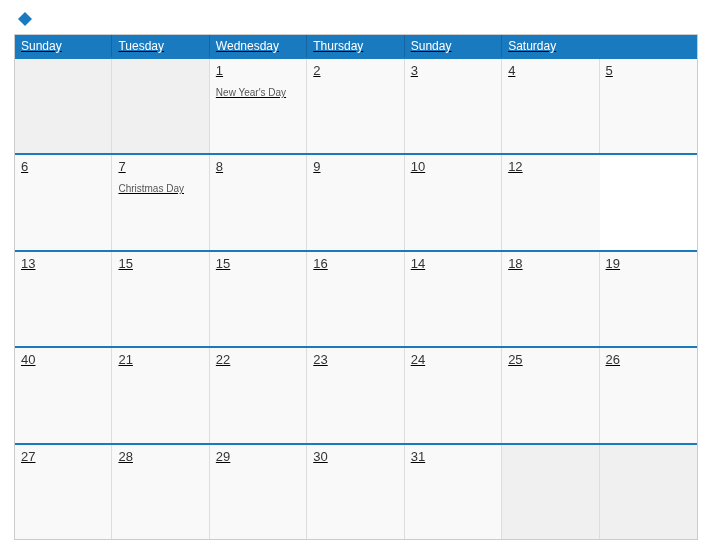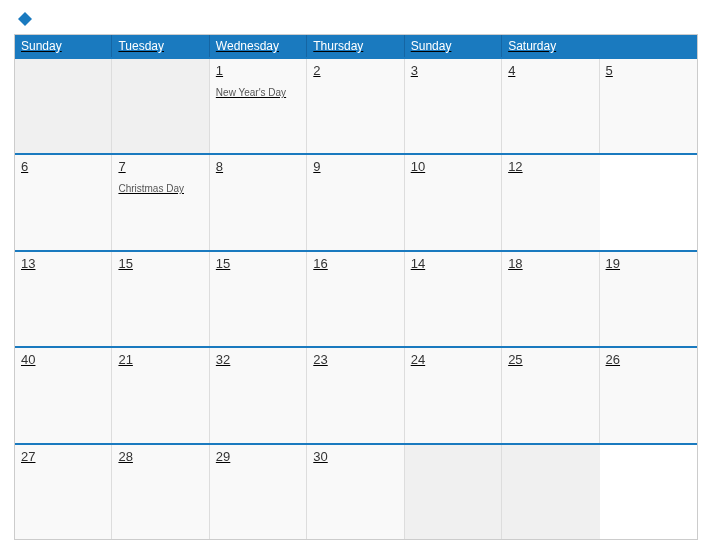--- a/index.html
+++ b/index.html
@@ -202,21 +202,21 @@
           </div>
         </div>
         <div class="cal-week">
           <div class="cal-cell">
             <span class="day-number">40</span>
           </div>
           <div class="cal-cell">
             <span class="day-number">21</span>
           </div>
           <div class="cal-cell">
-            <span class="day-number">32</span>
+            <span class="day-number">22</span>
           </div>
           <div class="cal-cell">
             <span class="day-number">23</span>
           </div>
           <div class="cal-cell">
             <span class="day-number">24</span>
           </div>
           <div class="cal-cell">
             <span class="day-number">25</span>
           </div>
@@ -229,19 +229,22 @@
             <span class="day-number">27</span>
           </div>
           <div class="cal-cell">
             <span class="day-number">28</span>
           </div>
           <div class="cal-cell">
             <span class="day-number">29</span>
           </div>
           <div class="cal-cell">
             <span class="day-number">30</span>
+          </div>
+          <div class="cal-cell">
+            <span class="day-number">31</span>
           </div>
           <div class="cal-cell empty"></div>
           <div class="cal-cell empty"></div>
         </div>
       </div>
   </div>
 </div>
 
 </body></html>

